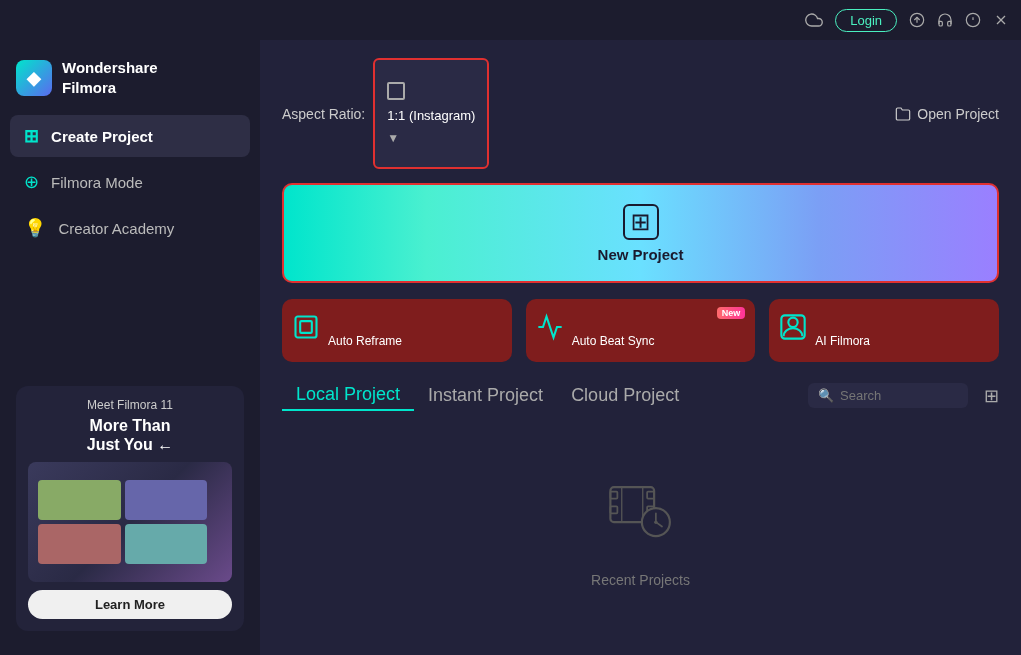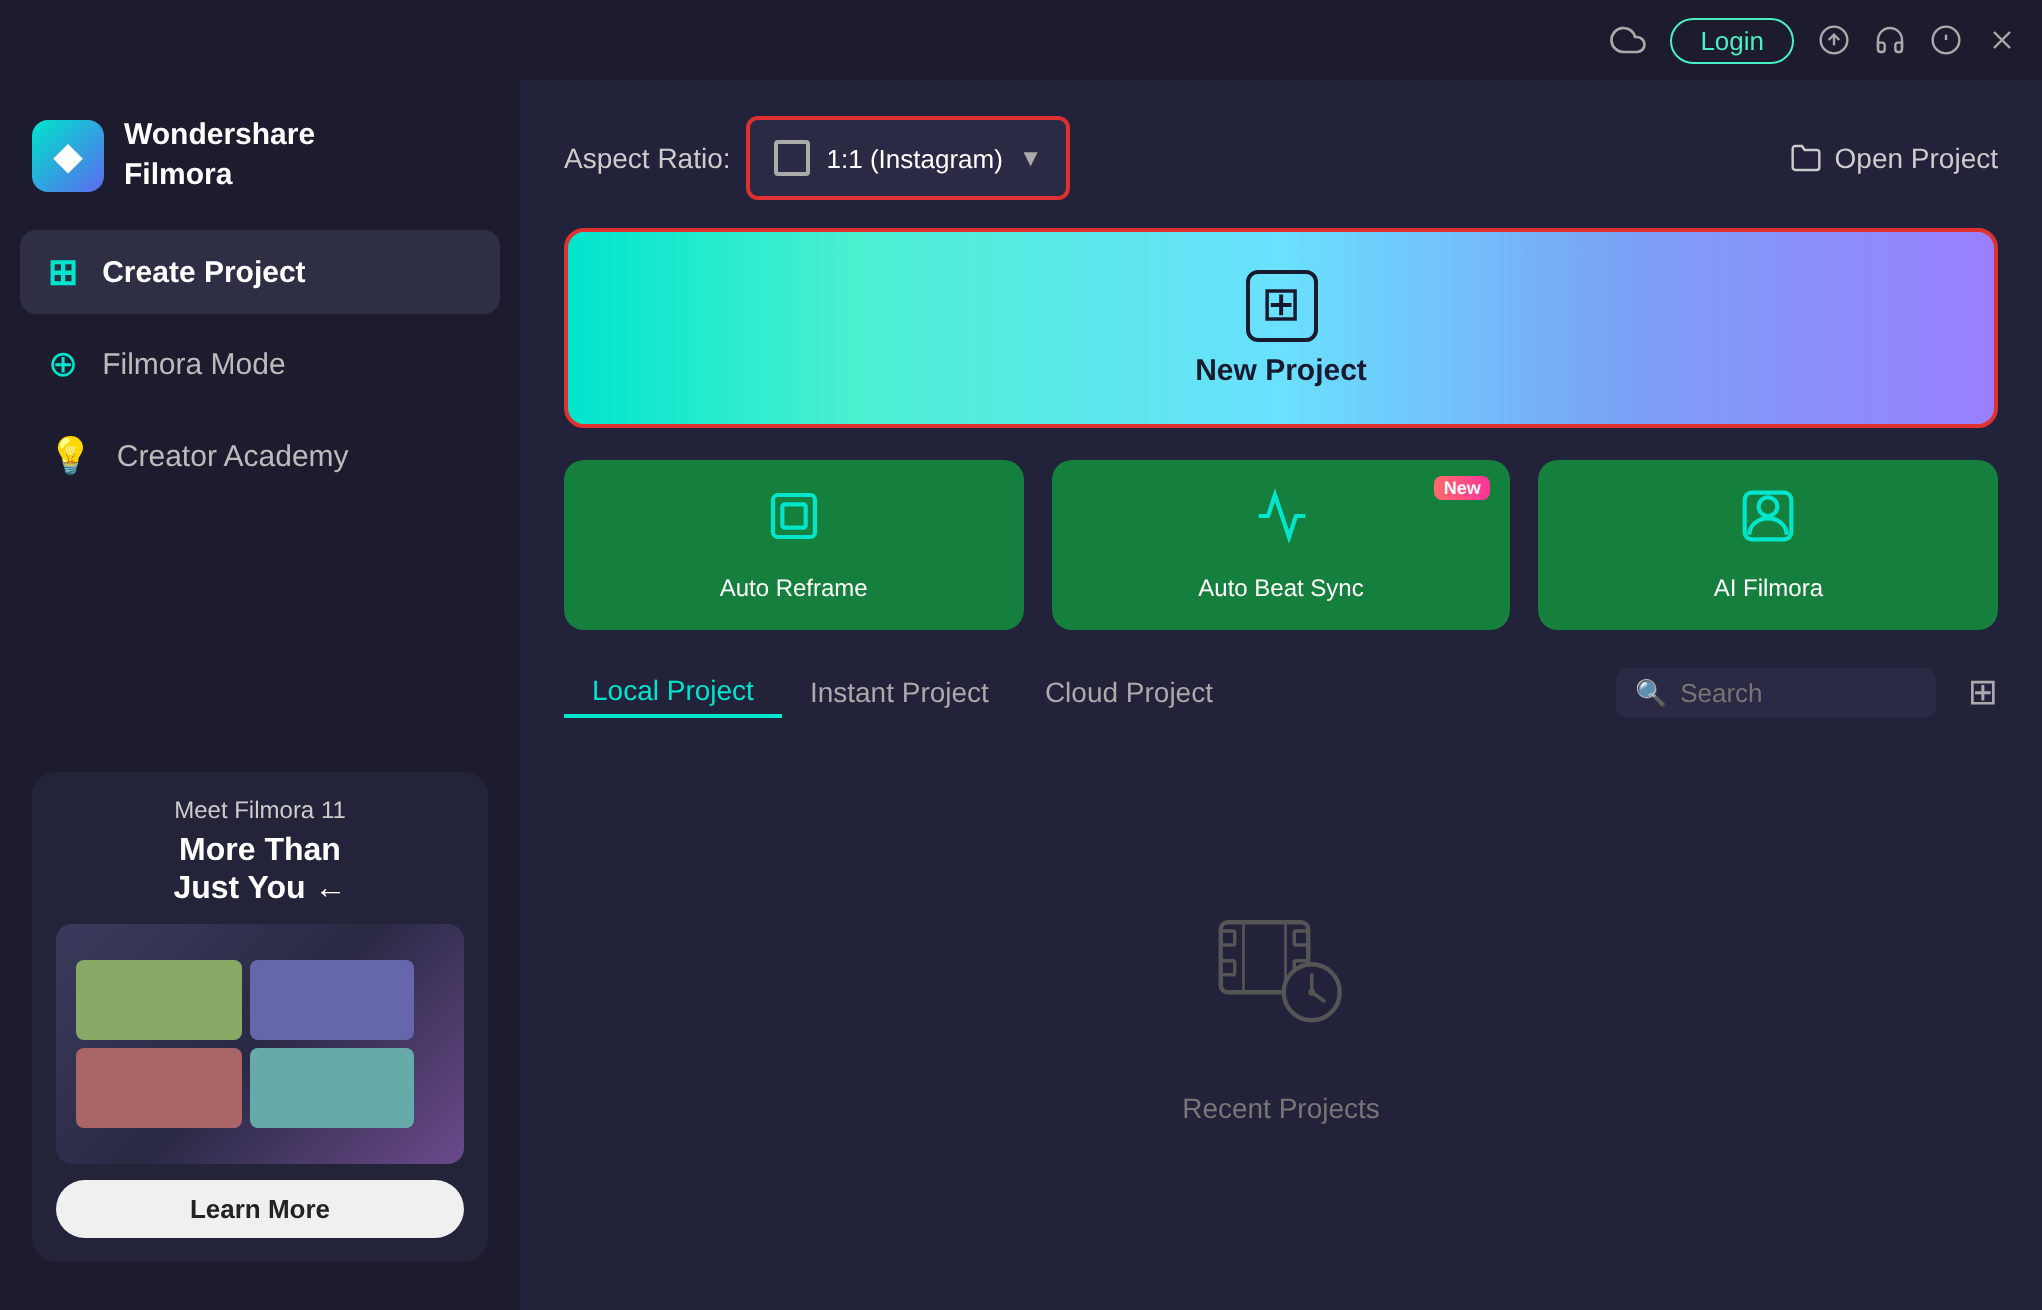--- a/index.html
+++ b/index.html
@@ -190,27 +190,27 @@
       justify-content: space-between;
       margin-bottom: 14px;
     }
     .aspect-ratio-label {
       color: #ccc;
       font-size: 14px;
       margin-right: 8px;
     }
     .aspect-ratio-select {
       display: flex;
-      align-items: center;
       gap: 8px;
       border: 2.5px solid #e03030;
       border-radius: 6px;
-      padding: 10px 12px;
+      padding: 22px 12px;
       background: #2a2a45;
       cursor: pointer;
+      flex-direction: column;
     }
     .aspect-ratio-box {
       width: 18px;
       height: 18px;
       border: 2px solid #aaa;
       border-radius: 2px;
       background: transparent;
     }
     .aspect-ratio-text {
       color: #fff;
@@ -263,26 +263,26 @@
     }
 
     
     .quick-actions {
       display: flex;
       gap: 14px;
       margin-bottom: 18px;
     }
     .quick-card {
       flex: 1;
-      background: #15803d;
+      background: #7f1d1d;
       border-radius: 10px;
       padding: 14px 10px;
       display: flex;
-      flex-direction: column;
-      align-items: center;
+      flex-direction: row;
+      align-items: flex-end;
       gap: 8px;
       cursor: pointer;
       position: relative;
     }
     .quick-card-icon {
       font-size: 26px;
       color: #00e5cc;
     }
     .quick-card-label {
       color: #fff;
@@ -307,21 +307,21 @@
       align-items: center;
       justify-content: space-between;
       margin-bottom: 14px;
     }
     .project-tabs {
       display: flex;
       gap: 0;
     }
     .project-tab {
       color: #aaa;
-      font-size: 14px;
+      font-size: 18px;
       padding: 4px 14px;
       cursor: pointer;
       background: transparent;
       border: none;
       text-align: center;
     }
     .project-tab.active {
       color: #00e5cc;
       border-bottom: 2px solid #00e5cc;
     }

